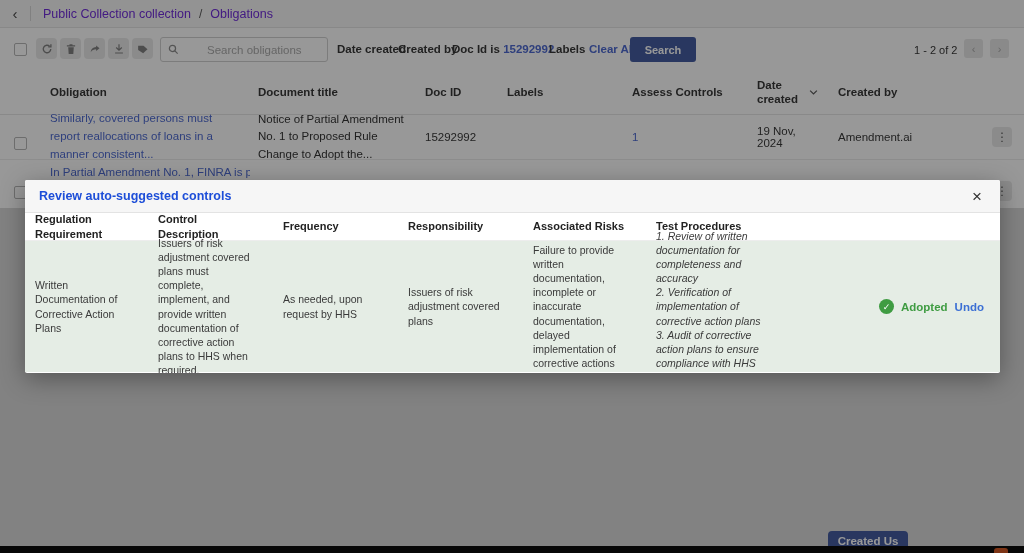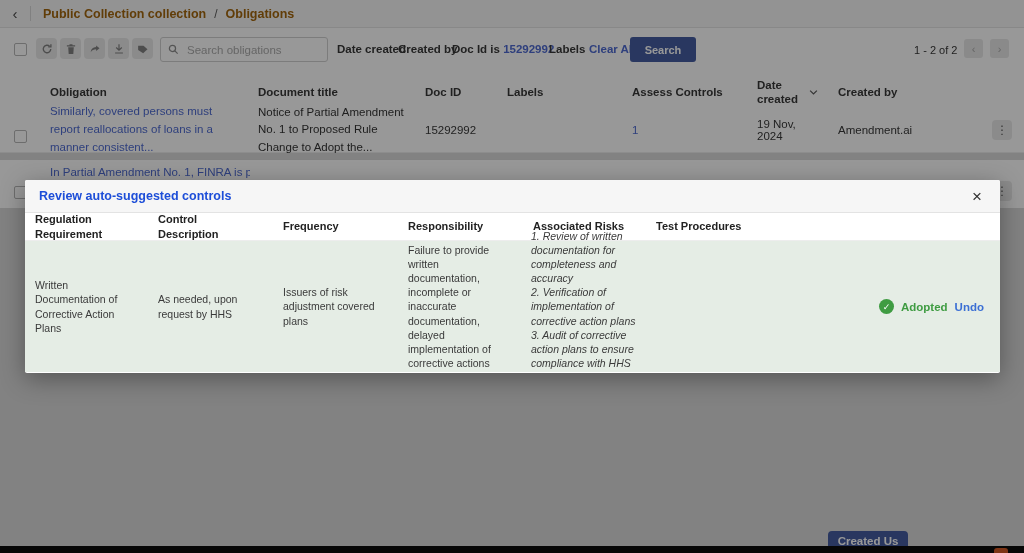--- a/index.html
+++ b/index.html
@@ -8,31 +8,31 @@
   .screen { position:relative; width:1024px; height:553px; overflow:hidden; background:#d9d9d9; }
 
   
   .page { position:absolute; inset:0; z-index:1; }
 
   .topbar { position:absolute; top:0; left:0; width:100%; height:28px; background:#f7f7f7;
             border-bottom:1px solid #e3e3e3; display:flex; align-items:center; }
   .back-btn { width:30px; height:28px; display:flex; align-items:center; justify-content:center;
               font-size:15px; color:#444; cursor:pointer; }
   .topbar-divider { width:1px; height:15px; background:#d6d6d6; margin-right:12px; }
-  .crumb { font-size:12.5px; font-weight:700; color:#a16207; }
+  .crumb { font-size:12.5px; font-weight:400; color:#6d28d9; }
   .crumb-sep { margin:0 8px; color:#555; font-weight:400; font-size:12px; }
 
   .toolbar { position:absolute; top:28px; left:0; width:100%; height:42px; background:#ffffff; }
   .cbx { position:absolute; width:13px; height:13px; border:1px solid #b5b5b5; border-radius:2px; background:#fff; }
   .toolbar .cbx { left:14px; top:15px; }
   .icon-btn { position:absolute; top:10px; width:21px; height:21px; border-radius:4px; background:#e9e9e9;
               display:flex; align-items:center; justify-content:center; color:#7f7f7f; }
   .icon-btn svg { width:12px; height:12px; }
   .search-box { position:absolute; left:160px; top:9px; width:168px; height:25px; border:1px solid #cfcfcf;
-                border-radius:3px; background:#fff; display:flex; align-items:center; padding:2px 7px; color:#9a9a9a; }
+                border-radius:3px; background:#fff; display:flex; align-items:center; padding:2px 7px; color:#9a9a9a;gap:20px; }
   .search-box svg { width:11px; height:11px; flex:0 0 auto; margin-right:6px; color:#8a8a8a; }
   .search-box input { border:none; outline:none; font-size:11.5px; color:#444; width:100%;
                       font-family:"Liberation Sans", sans-serif; background:transparent; }
   .search-box input::placeholder { color:#a9a9a9; }
   .filt { position:absolute; top:15px; font-size:11.5px; font-weight:700; color:#333; white-space:nowrap; }
   .link-blue { color:#4a67d0; }
   .btn-primary { position:absolute; left:630px; top:9px; width:66px; height:25px; background:#40599f;
                  color:#fff; border:none; border-radius:3px; font-size:11px; font-weight:700;
                  font-family:"Liberation Sans", sans-serif; }
   .pager-txt { position:absolute; left:914px; top:16px; font-size:11px; color:#333; }
@@ -48,21 +48,21 @@
   .c-oblig { width:208px; }
   .c-doctitle { width:167px; }
   .c-docid { width:82px; }
   .c-labels { width:125px; }
   .c-assess { width:125px; }
   .c-date { width:81px; }
   .c-created { width:110px; }
   .date-hd { display:flex; align-items:center; gap:8px; }
   .date-hd span { width:44px; line-height:1.25; }
   .date-hd svg { width:9px; height:9px; color:#555; }
-  .row1 { top:108px; height:45px; background:#fff; border-bottom:1px solid #ededed;
+  .row1 { top:115px; height:45px; background:#fff; border-bottom:1px solid #ededed;
           font-size:11.5px; color:#333; }
   .oblig-link { color:#4a67d0; line-height:1.55; cursor:pointer; }
   .doc-title { color:#2f2f2f; line-height:1.5; }
   .kebab { position:absolute; right:12px; width:20px; height:20px; border-radius:4px; background:#e9e9e9;
            display:flex; align-items:center; justify-content:center; color:#555; font-size:12px; }
   .row1 .kebab { top:12px; }
   .row2 { top:160px; height:48px; background:#fff; align-items:flex-start; font-size:11.5px; }
   .row2 .oblig-link { display:block; padding-top:4px; white-space:nowrap; overflow:hidden; }
   .row2 .cbx { position:absolute; left:14px; top:26px; }
   .row2 .kebab { top:21px; }
@@ -229,20 +229,21 @@
       <div class="mc mc2">Control Description</div>
       <div class="mc mc3">Frequency</div>
       <div class="mc mc4">Responsibility</div>
       <div class="mc mc5">Associated Risks</div>
       <div class="mc mc6">Test Procedures</div>
       <div class="m-status"></div>
     </div>
 
     <div class="m-row m-body">
       <div class="mc mc1">Written Documentation of Corrective Action Plans</div>
+      <div class="mc mc2">Issuers of risk adjustment covered plans must complete, implement, and provide written documentation of corrective action plans to HHS when required.</div>
       <div class="mc mc3">As needed, upon request by HHS</div>
       <div class="mc mc4">Issuers of risk adjustment covered plans</div>
       <div class="mc mc5">Failure to provide written documentation, incomplete or inaccurate documentation, delayed implementation of corrective actions</div>
       <div class="mc mc6 pre">1. Review of written documentation for completeness and accuracy
 2. Verification of implementation of corrective action plans
 3. Audit of corrective action plans to ensure compliance with HHS requirements</div>
       <div class="m-status">
         <span class="chk-circle">
             <span>✓</span>
           </span>

